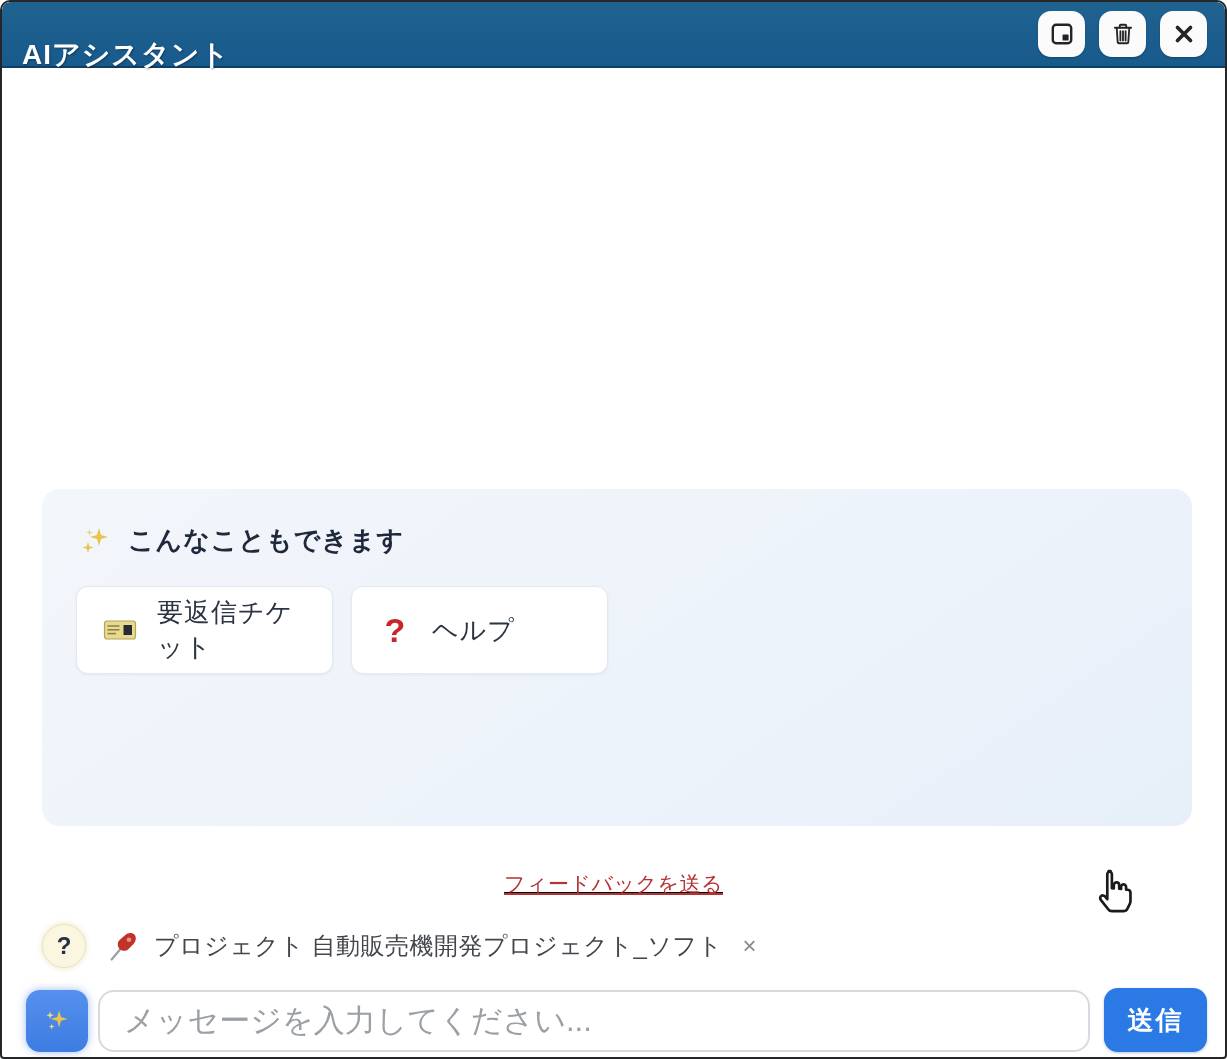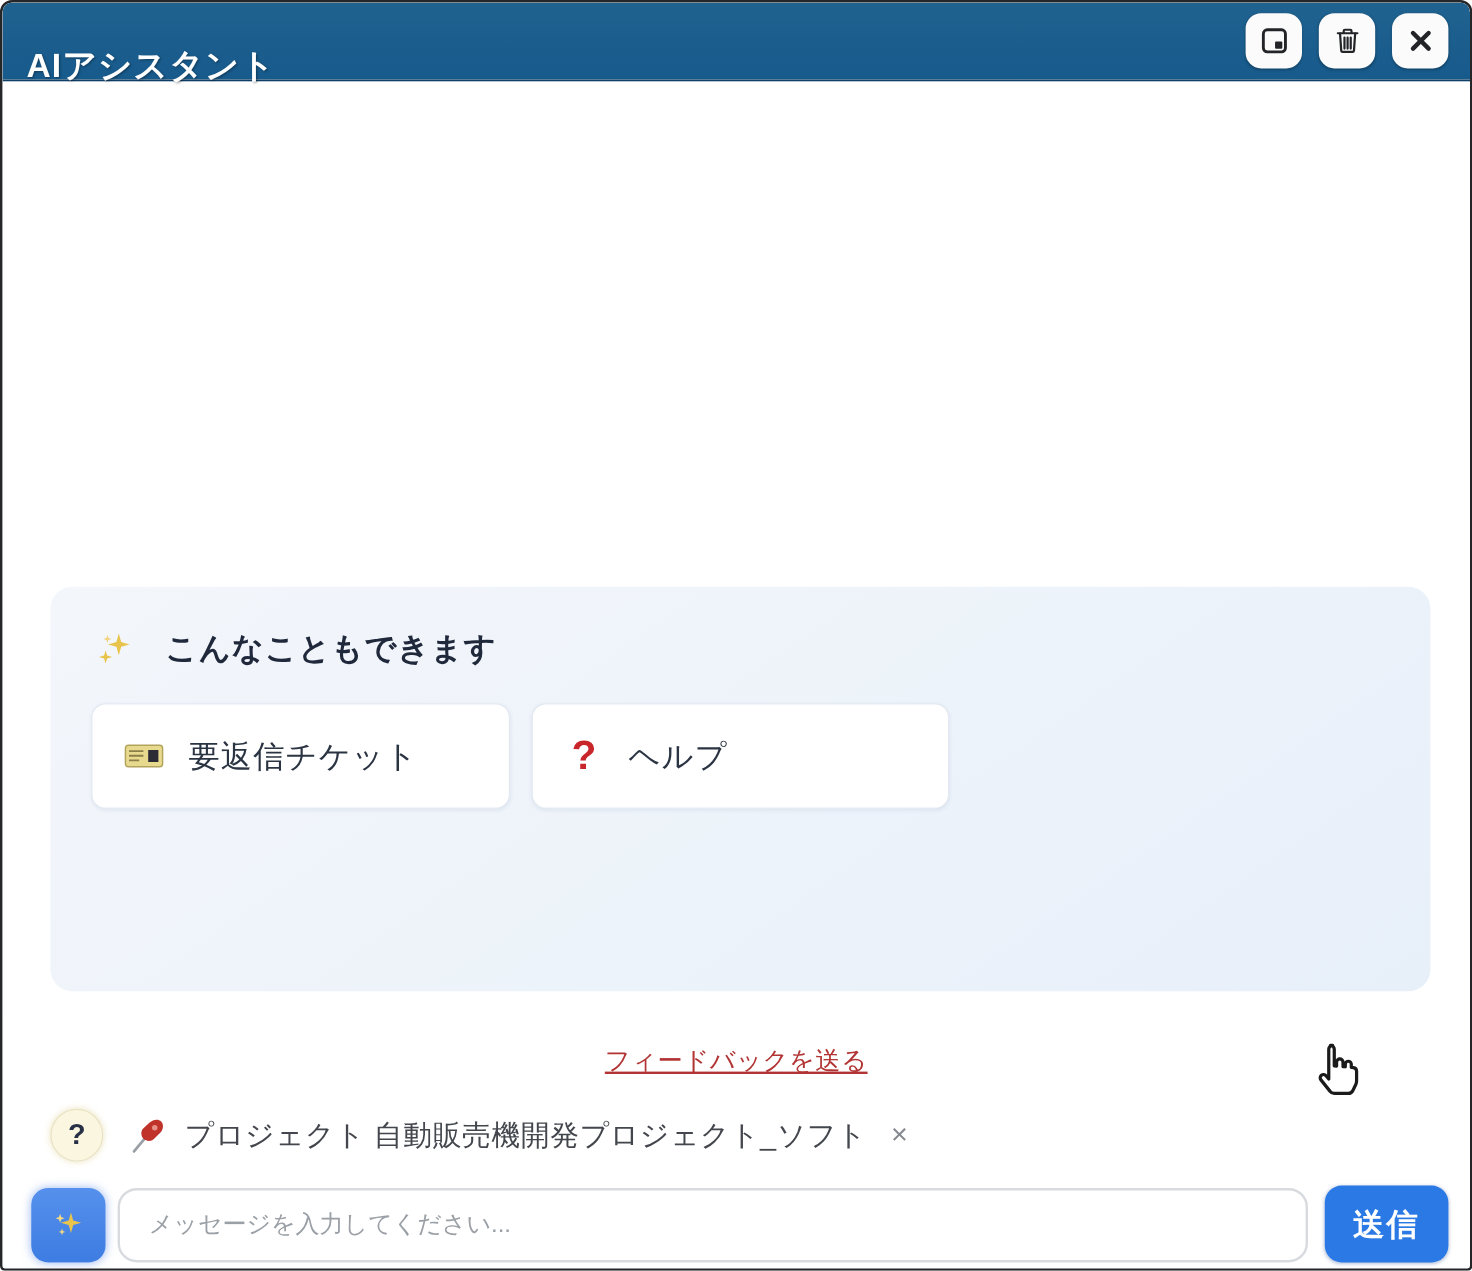--- a/index.html
+++ b/index.html
@@ -42,44 +42,45 @@
     position: absolute; left: 40px; top: 487px; width: 1150px; height: 337px;
     background: linear-gradient(145deg, #f3f6fb 0%, #edf3fa 55%, #e7eff9 100%);
     border-radius: 18px;
     padding: 30px 34px 0 34px;
   }
   .card-title {
     display: flex; align-items: center; gap: 16px;
     margin: 4px 0 28px 2px;
   }
   .card-title .title-text {
-    font-size: 26px; font-weight: 700; color: #20293c; letter-spacing: 1px; margin-left: 10px;
+    font-size: 26px; font-weight: 700; color: #20293c; letter-spacing: 1px;
   }
   .suggest-grid {
-    display: grid; grid-template-columns: 1fr 1fr 1fr;
+    display: grid; grid-template-columns: 1fr 1fr 1fr 1fr;
     column-gap: 18px; row-gap: 24px;
   }
   .suggest-btn {
     height: 88px; background: #ffffff; cursor: pointer;
     border: 1px solid #e3e9f2; border-radius: 12px;
     box-shadow: 0 1px 3px rgba(40,70,120,0.07);
     display: flex; align-items: center; gap: 20px;
     padding: 0 26px; text-align: left;
   }
   .suggest-btn .s-label {
     font-size: 26px; color: #2b3442; letter-spacing: 1px;
     font-family: "Liberation Sans", "DejaVu Sans", sans-serif;
   }
   .icon-box { width: 34px; display: flex; justify-content: center; align-items: center; }
   .q-red { font-size: 34px; font-weight: 800; color: #c9262b; line-height: 1; }
 
   
   .feedback {
     position: absolute; left: 0; top: 868px; width: 100%;
     text-align: center;
+    text-decoration: underline;
   }
   .feedback a {
     font-size: 21px; font-weight: 500; color: #b23434;
     text-decoration: underline; cursor: pointer; letter-spacing: 0.5px;
   }
 
   
   .hand-cursor { position: absolute; left: 1089px; top: 864px; pointer-events: none; }
 
   
@@ -110,21 +111,21 @@
   .sparkle-btn {
     position: absolute; left: 24px; top: 2px; width: 62px; height: 62px;
     background: linear-gradient(#5590ec, #3d7ce2);
     border: none; border-radius: 14px; cursor: pointer;
     display: flex; align-items: center; justify-content: center;
     box-shadow: 0 0 8px rgba(80,130,230,0.55);
   }
   .msg-input {
     position: absolute; left: 96px; top: 2px; width: 992px; height: 62px;
     border: 2px solid #d7dade; border-radius: 16px;
-    font-size: 20px; color: #000000; padding: 16px 24px;
+    font-size: 31px; color: #000000; padding: 16px 24px;
     font-family: "Liberation Sans", "DejaVu Sans", sans-serif;
     outline: none; background: #ffffff;
   }
   .msg-input::placeholder { color: #9aa0a6; opacity: 1; }
   .send-btn {
     position: absolute; left: 1102px; top: 0; width: 103px; height: 64px;
     background: #2b79e4; color: #ffffff; border: none; border-radius: 14px;
     font-size: 26px; font-weight: 600; letter-spacing: 2px; cursor: pointer;
     font-family: "Liberation Sans", "DejaVu Sans", sans-serif;
     box-shadow: 0 1px 3px rgba(20,60,140,0.3);

